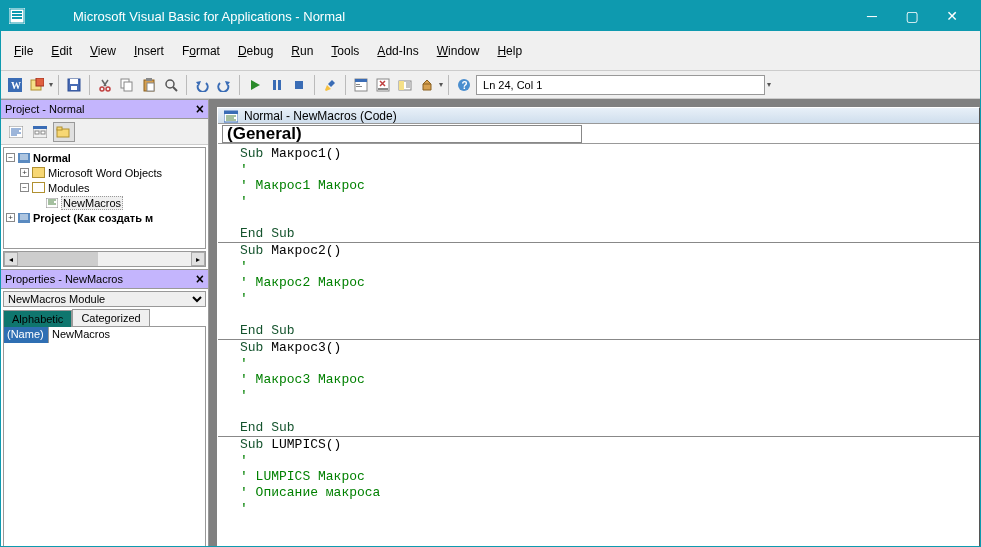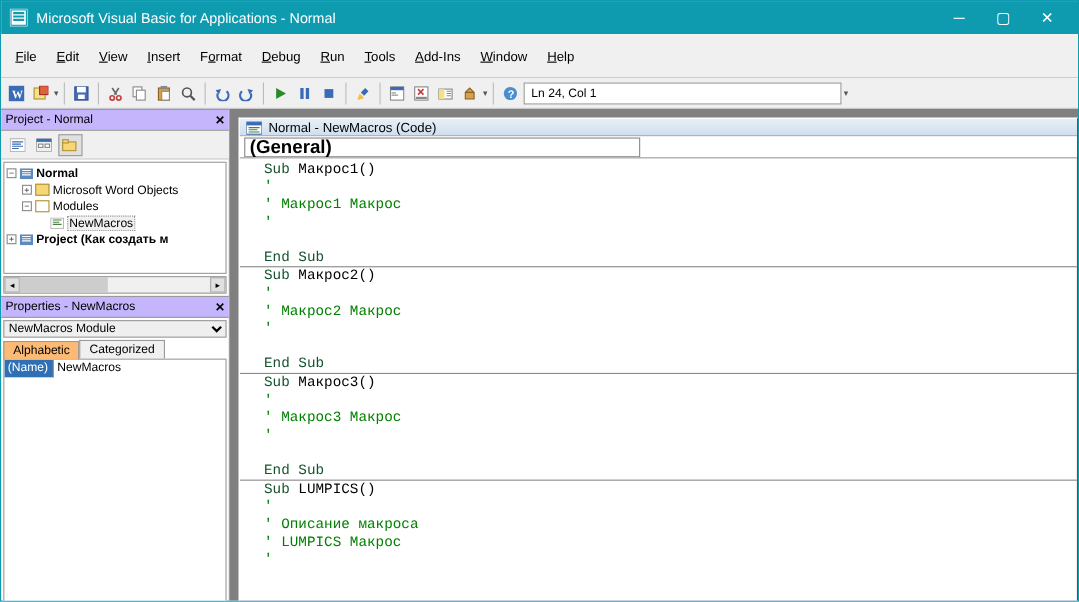--- a/index.html
+++ b/index.html
@@ -1,19 +1,19 @@
 <!DOCTYPE html>
 <html><head>
 <meta charset="utf-8">
 <style>
 * { margin: 0; padding: 0; box-sizing: border-box; }
 body { font-family: "Segoe UI", Tahoma, sans-serif; font-size: 12px; background: #fff; width: 981px; height: 547px; overflow: hidden; border: 1px solid #0e9aaf; }
 .titlebar { background: #0e9aaf; color: #fff; height: 30px; display: flex; align-items: center; padding: 0 8px; }
 .titlebar .app-icon { width: 16px; height: 16px; background: #fff; margin-right: 8px; display:inline-block; }
-.titlebar .title { flex: 1; font-size: 13px; }
+.titlebar .title { flex: 1; font-size: 13px; margin-left: 40px; }
 .titlebar .win-btn { width: 40px; height: 30px; display: flex; align-items: center; justify-content: center; color: #fff; font-size: 14px; }
 .menubar { background: #f0f0f0; height: 40px; display: flex; align-items: center; padding: 0 4px; border-bottom: 1px solid #ccc; }
 .menubar .menu { padding: 2px 9px; cursor: default; }
 .menubar .menu u { text-decoration: underline; }
 .toolbar { background: #f0f0f0; height: 28px; display: flex; align-items: center; padding: 0 4px; border-bottom: 1px solid #ccc; gap: 2px; }
 .toolbar .tbtn { width: 20px; height: 20px; display: flex; align-items: center; justify-content: center; font-size: 12px; border: 1px solid transparent; }
 .toolbar .sep { width: 1px; height: 20px; background: #bbb; margin: 0 3px; }
 .toolbar .status-box { border: 1px solid #999; height: 20px; line-height: 18px; padding: 0 6px; background: #fff; width: 289px; font-size: 11px; }
 .main { display: flex; height: calc(100% - 82px); }
 .left { width: 208px; display: flex; flex-direction: column; border-right: 1px solid #999; }
@@ -30,21 +30,21 @@
 .tree-line .txt.bold { font-weight: bold; }
 .tree-line .txt.sel { background: #f0f0f0; border: 1px dotted #999; padding: 0 1px;}
 .hscroll { height: 16px; background: #f0f0f0; border: 1px solid #999; margin: 0 2px 2px 2px; position: relative; }
 .hscroll .thumb { position:absolute; left: 14px; top: 0; bottom:0; width: 80px; background: #cdcdcd; }
 .hscroll .arr { position:absolute; top:0; bottom:0; width:14px; background:#e0e0e0; border:1px solid #aaa; font-size:8px; display:flex; align-items:center; justify-content:center; }
 .hscroll .arr.l{left:0;} .hscroll .arr.r{right:0;}
 .prop-combo { margin: 2px; }
 .prop-combo select { width: 100%; font-size: 11px; border: 1px solid #999; }
 .prop-tabs { display: flex; margin: 0 2px; }
 .prop-tabs .tab { border: 1px solid #999; border-bottom: none; padding: 2px 8px; font-size: 11px; background: #f0f0f0; }
-.prop-tabs .tab.active { background: #fdba74; position: relative; top: 1px; }
+.prop-tabs .tab.active { background: #0f766e; position: relative; top: 1px; }
 .prop-grid { border: 1px solid #999; margin: 0 2px 2px 2px; flex: 1; background: #fff; overflow:auto; }
 .prop-row { display: flex; height: 16px; font-size: 11px; }
 .prop-row .k { width: 45px; background: #2f6fb3; color: #fff; padding: 1px 3px; border-right: 1px solid #999; }
 .prop-row .v { flex: 1; padding: 1px 3px; }
 .right { flex: 1; background: #808080; position: relative; padding: 8px 0 0 8px; }
 .code-window { background: #fff; border-top: 1px solid #fff; border-left: 1px solid #fff; border-right: 1px solid #555; height: 100%; display:flex; flex-direction:column; }
 .code-title { background: linear-gradient(to bottom, #e8f0f8, #cfdeed); height: 16px; display: flex; align-items: center; padding: 0 6px; border-bottom: 1px solid #999; }
 .code-title .ct-icon { width: 14px; height: 14px; margin-right: 6px; }
 .code-dd { background: #fff; border-bottom: 1px solid #999; height: 20px; }
 .code-dd .dd { border: 1px solid #888; height: 18px; line-height: 16px; padding: 0 4px; font-size: 17px; font-weight: bold; margin: 1px 0 0 4px; display:inline-block; width: 360px; background:#fff; }
@@ -331,19 +331,19 @@
           <div class="hr"></div>
           <div class="line"><span class="kw">Sub</span> Макрос3()</div>
           <div class="line"><span class="cm">'</span></div>
           <div class="line"><span class="cm">' Макрос3 Макрос</span></div>
           <div class="line"><span class="cm">'</span></div>
           <div class="line"></div>
           <div class="line"><span class="kw">End Sub</span></div>
           <div class="hr"></div>
           <div class="line"><span class="kw">Sub</span> LUMPICS()</div>
           <div class="line"><span class="cm">'</span></div>
+          <div class="line"><span class="cm">' LUMPICS Макрос</span></div>
           <div class="line"><span class="cm">' Описание макроса</span></div>
-          <div class="line"><span class="cm">' LUMPICS Макрос</span></div>
           <div class="line"><span class="cm">'</span></div>
         </div>
     </div>
   </div>
 </div>
 
 </body></html>

